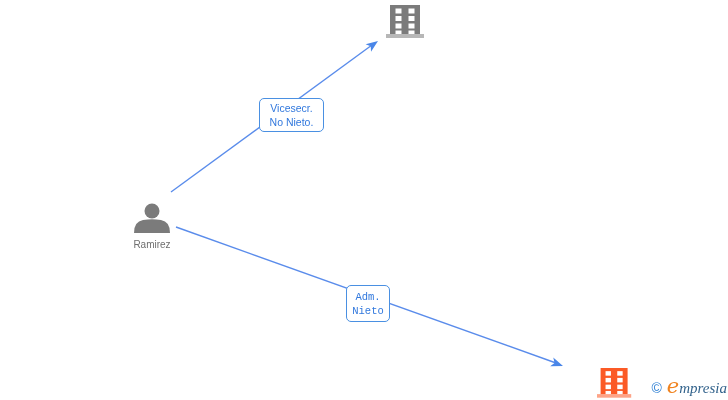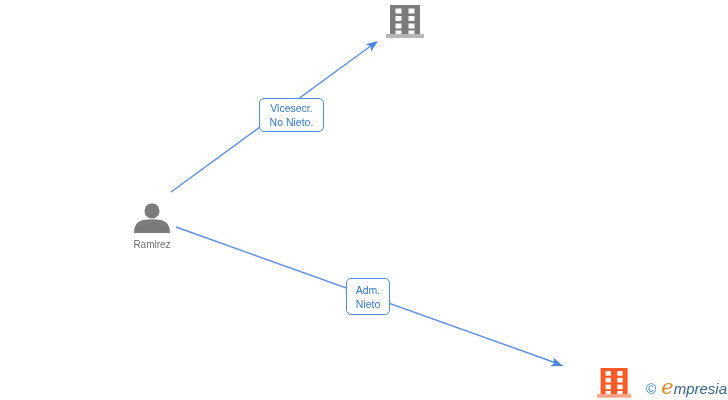--- a/index.html
+++ b/index.html
@@ -8,33 +8,33 @@
     overflow:hidden;font-family:"Liberation Sans",sans-serif;
   }
   #graph-svg{position:absolute;left:0;top:0;z-index:0;}
   .edge-label{
     position:absolute;z-index:2;background:#ffffff;
     border:1.5px solid #4a90e2;border-radius:5px;
     display:flex;flex-direction:column;align-items:center;justify-content:center;
     color:#3178dd;font-size:10.5px;line-height:14px;text-align:center;
   }
   #edge-label-vicesecr{left:243px;top:98px;width:63px;height:32px;margin-left:16px;}
-  #edge-label-adm{left:346px;top:278px;width:42px;height:35px;}
+  #edge-label-adm{left:346px;top:285px;width:42px;height:35px;font-family:Liberation Mono, monospace;}
   #person-name{
     position:absolute;left:92px;top:237px;width:120px;z-index:1;
     text-align:center;color:#6f6f6f;font-size:10px;line-height:15.5px;
   }
   #person-name span{display:block;}
   #watermark{
     position:absolute;right:1px;bottom:3px;z-index:3;white-space:nowrap;
     display:flex;align-items:baseline;
   }
   .wm-copy{color:#2d7fd3;font-size:14px;margin-right:5px;font-family:"Liberation Sans",sans-serif;}
   .wm-e{color:#f0821e;font-size:21px;font-style:italic;font-family:"DejaVu Serif",serif;line-height:18px;}
-  .wm-rest{color:#33638c;font-size:15px;font-style:italic;font-family:Liberation Sans, sans-serif;margin-top:38px;}
+  .wm-rest{color:#33638c;font-size:15px;font-style:italic;font-family:Liberation Serif, serif;margin-top:38px;}
 </style>
 </head>
 <body>
 
 <div id="stage">
 
   <svg id="graph-svg" width="728" height="400" viewBox="0 0 728 400">
     <defs>
       <symbol id="building" overflow="visible">
 

